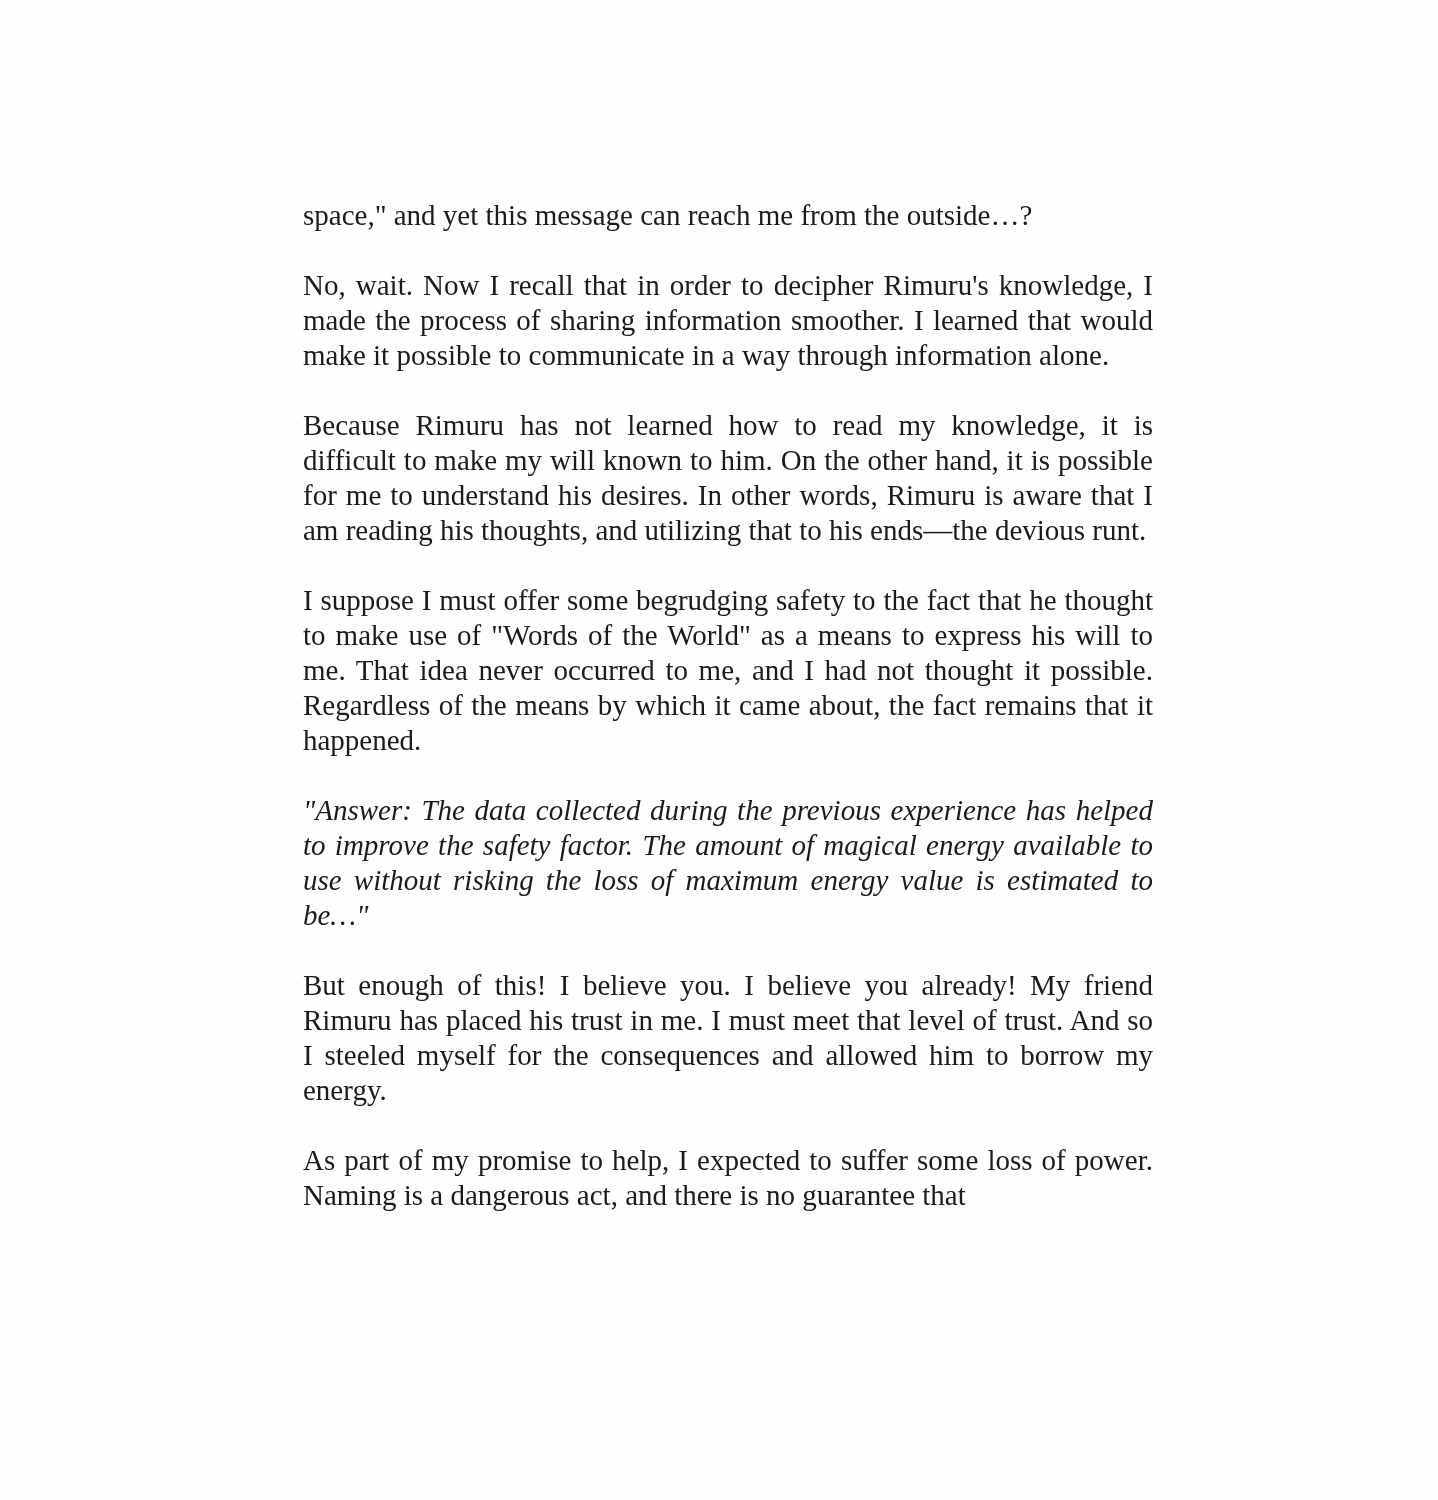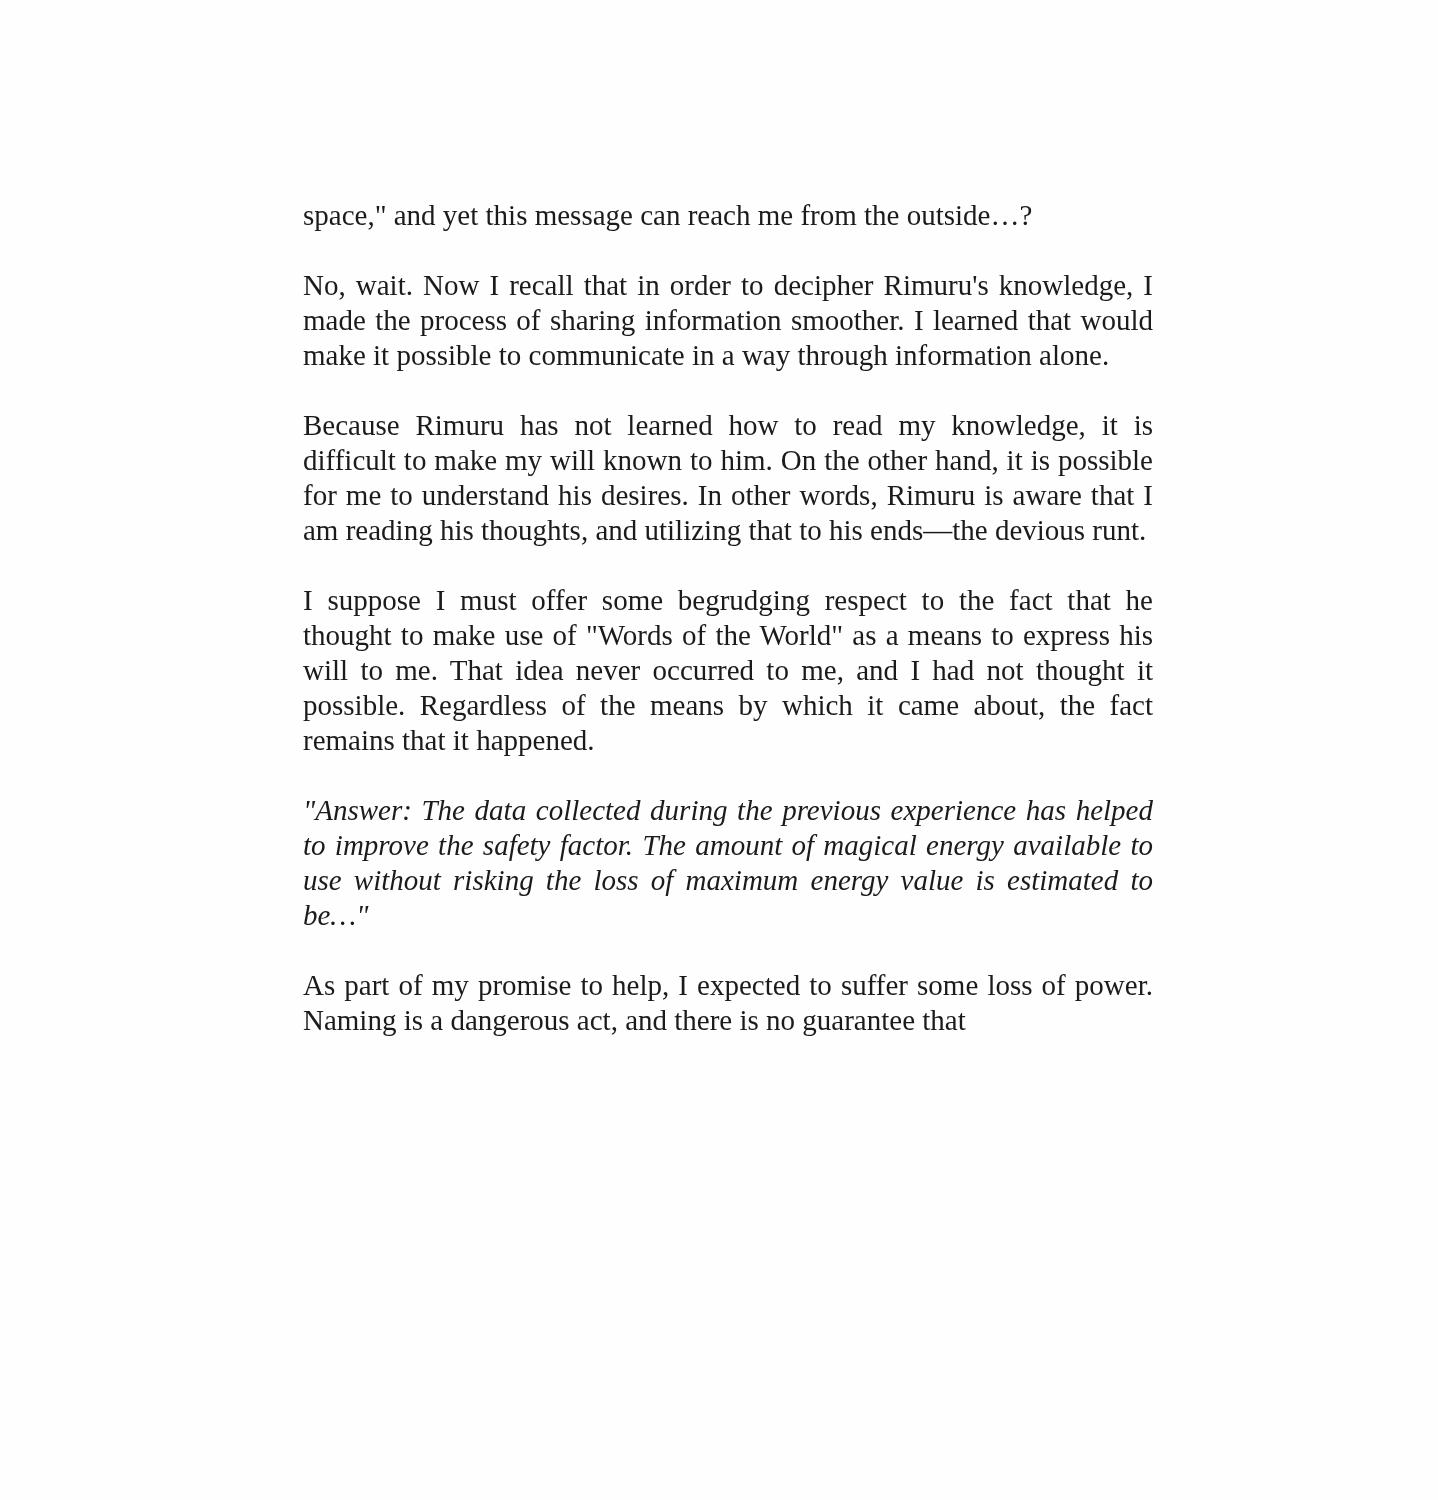--- a/index.html
+++ b/index.html
@@ -43,17 +43,18 @@
   }
 </style>
 </head>
 <body>
 
 <div class="page">
   <div class="content">
     <p>space," and yet this message can reach me from the outside…?</p>
     <p>No, wait. Now I recall that in order to decipher Rimuru's knowledge, I made the process of sharing information smoother. I learned that would make it possible to communicate in a way through information alone.</p>
     <p>Because Rimuru has not learned how to read my knowledge, it is difficult to make my will known to him. On the other hand, it is possible for me to understand his desires. In other words, Rimuru is aware that I am reading his thoughts, and utilizing that to his ends—the devious runt.</p>
-    <p>I suppose I must offer some begrudging respect to the fact that he thought to make use of "Words of the World" as a means to express his will to me. That idea never occurred to me, and I had not thought it possible. Regardless of the means by which it came about, the fact remains that it happened.</p>
+    <p>I suppose I must offer some begrudging safety to the fact that he thought to make use of "Words of the World" as a means to express his will to me. That idea never occurred to me, and I had not thought it possible. Regardless of the means by which it came about, the fact remains that it happened.</p>
     <p class="para-italic">"Answer: The data collected during the previous experience has helped to improve the safety factor. The amount of magical energy available to use without risking the loss of maximum energy value is estimated to be…"</p>
+    <p>But enough of this! I believe you. I believe you already! My friend Rimuru has placed his trust in me. I must meet that level of trust. And so I steeled myself for the consequences and allowed him to borrow my energy.</p>
     <p>As part of my promise to help, I expected to suffer some loss of power. Naming is a dangerous act, and there is no guarantee that</p>
   </div>
 </div>
 
 </body></html>

